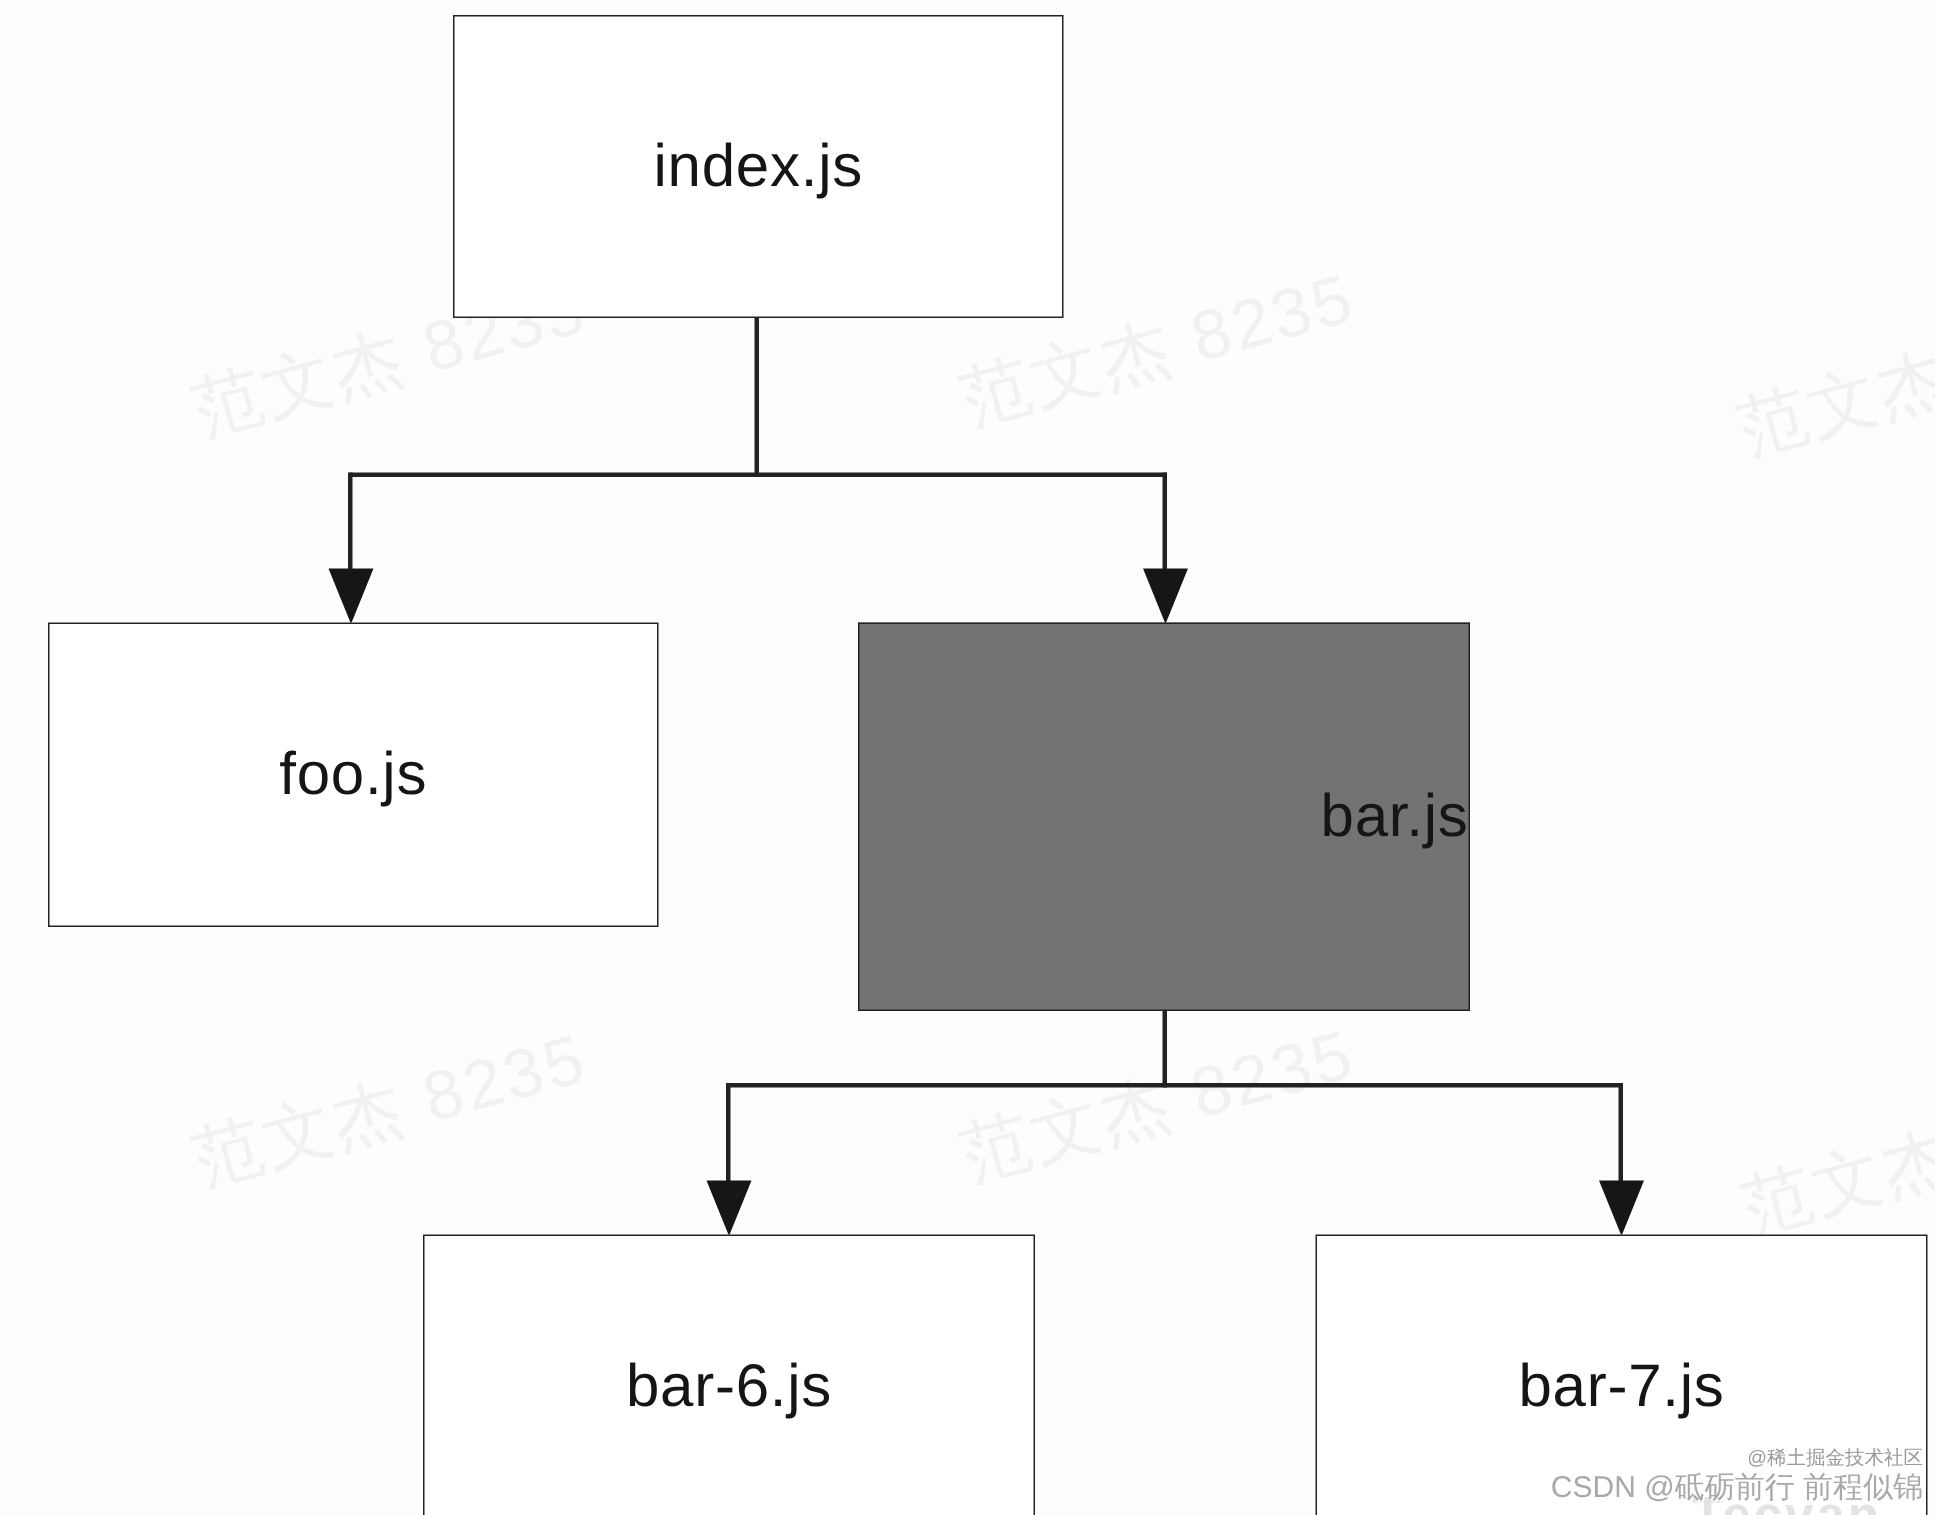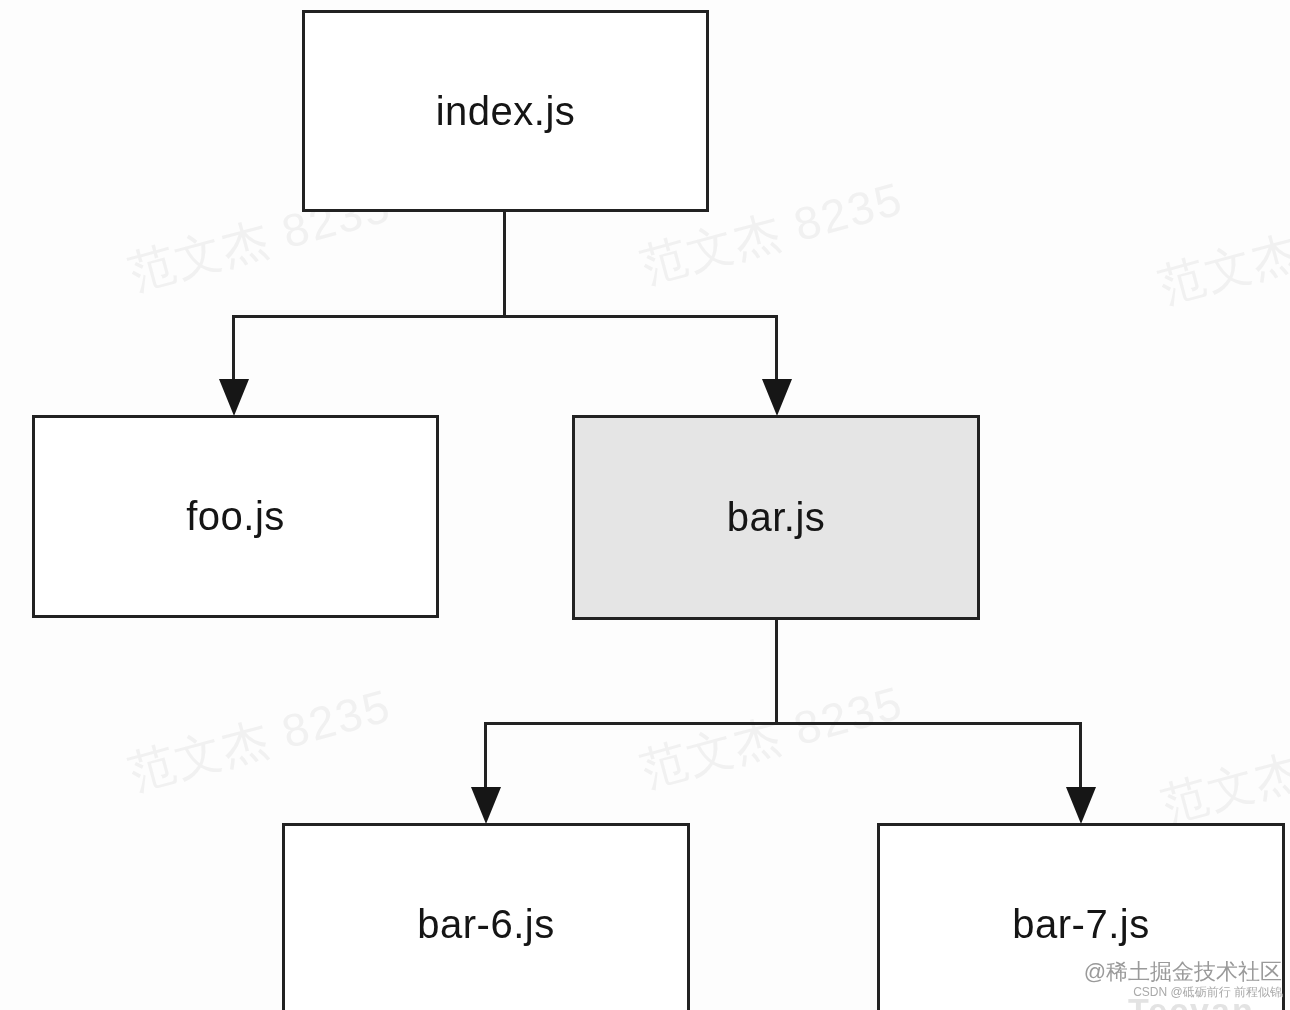--- a/index.html
+++ b/index.html
@@ -6,21 +6,21 @@
   #stage{
     position:relative;
     width:1290px;height:1010px;
     background:#fdfdfd;
     overflow:hidden;
     font-family:"Liberation Sans","DejaVu Sans",sans-serif;
   }
   .node{
     position:absolute;
     box-sizing:border-box;
-    border:3px solid #6d28d9;
+    border:1px solid #6d28d9;
     background:#fff;
     display:flex;align-items:center;justify-content:center;
     font-size:40px;color:#151515;
     letter-spacing:0.5px;
   }
   .node--highlight{background:#e4ecce;}
   .vline{position:absolute;width:3px;background:#222;}
   .hline{position:absolute;height:3px;background:#222;}
   .arrowhead{
     position:absolute;width:0;height:0;
@@ -37,22 +37,22 @@
     transform:translate(-50%,-50%) rotate(-15deg);
     user-select:none;
   }
   .attribution{
     position:absolute;
     right:8px;top:962px;
     text-align:right;
     line-height:20px;
     user-select:none;
   }
-  .attribution .line1{font-size:22px;color:#9a9a9a;}
-  .attribution .line2{font-size:12px;color:#a9a9a9;text-shadow:1px 1px 0 #fff;}
+  .attribution .line1{font-size:13px;color:#9a9a9a;}
+  .attribution .line2{font-size:20px;color:#a9a9a9;text-shadow:1px 1px 0 #fff;}
   .partial-logo{
     position:absolute;
     left:1128px;top:991px;
     font-size:34px;font-weight:bold;
     color:#e3e3e3;
     letter-spacing:2px;
     white-space:nowrap;
     user-select:none;
   }
 </style>
@@ -89,21 +89,21 @@
   <div class="arrowhead" style="left:1066px;top:787px;"></div>
 
   <div class="node" style="left: 302px; top: 10px; width: 407px; height: 202px; border-color: rgb(34, 34, 34); background: rgb(255, 255, 255);">
     <span>index.js</span>
   </div>
 
   <div class="node" style="left: 32px; top: 415px; width: 407px; height: 203px; border-color: rgb(34, 34, 34); background: rgb(255, 255, 255);">
     <span>foo.js</span>
   </div>
 
-  <div class="node node--highlight" style="left: 572px; top: 415px; width: 408px; height: 205px; border-color: rgb(34, 34, 34); background: #e5e5e5;">
+  <div class="node node--highlight" style="left: 572px; top: 415px; width: 408px; height: 259px; border-color: rgb(34, 34, 34); background: #737373; justify-content: flex-end;">
     <span>bar.js</span>
   </div>
 
   <div class="node" style="left: 282px; top: 823px; width: 408px; height: 203px; border-color: rgb(34, 34, 34); background: rgb(255, 255, 255);">
     <span>bar-6.js</span>
   </div>
 
   <div class="node" style="left: 877px; top: 823px; width: 408px; height: 203px; border-color: rgb(34, 34, 34); background: rgb(255, 255, 255);">
     <span>bar-7.js</span>
   </div>

